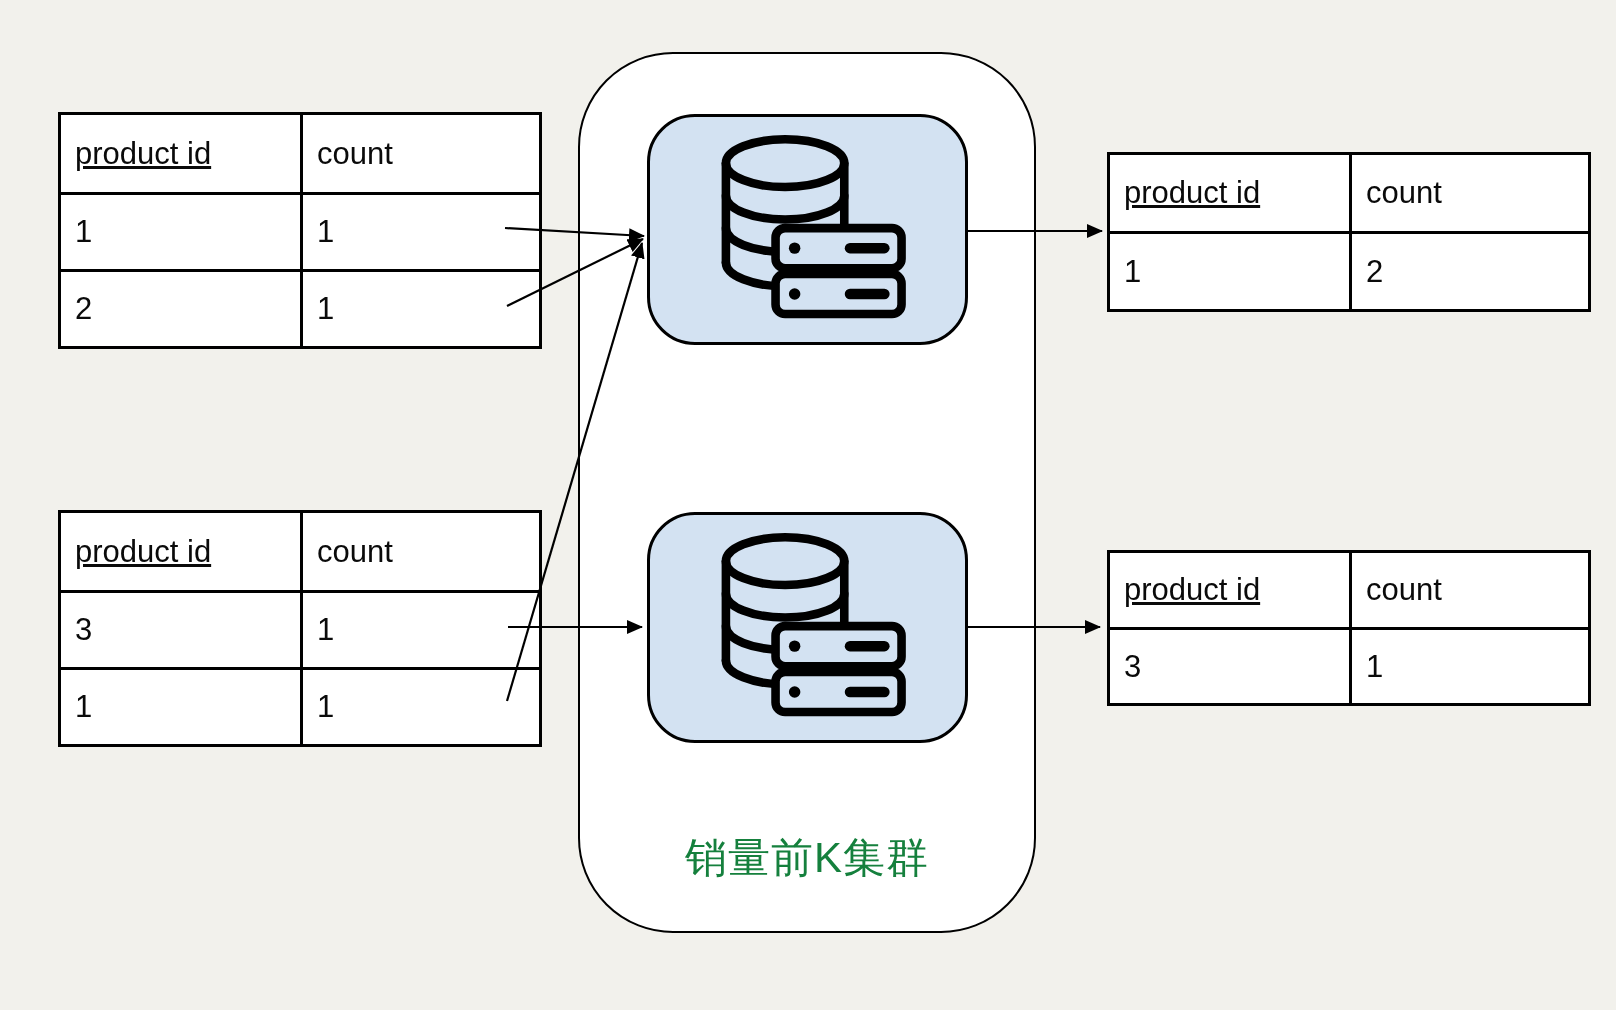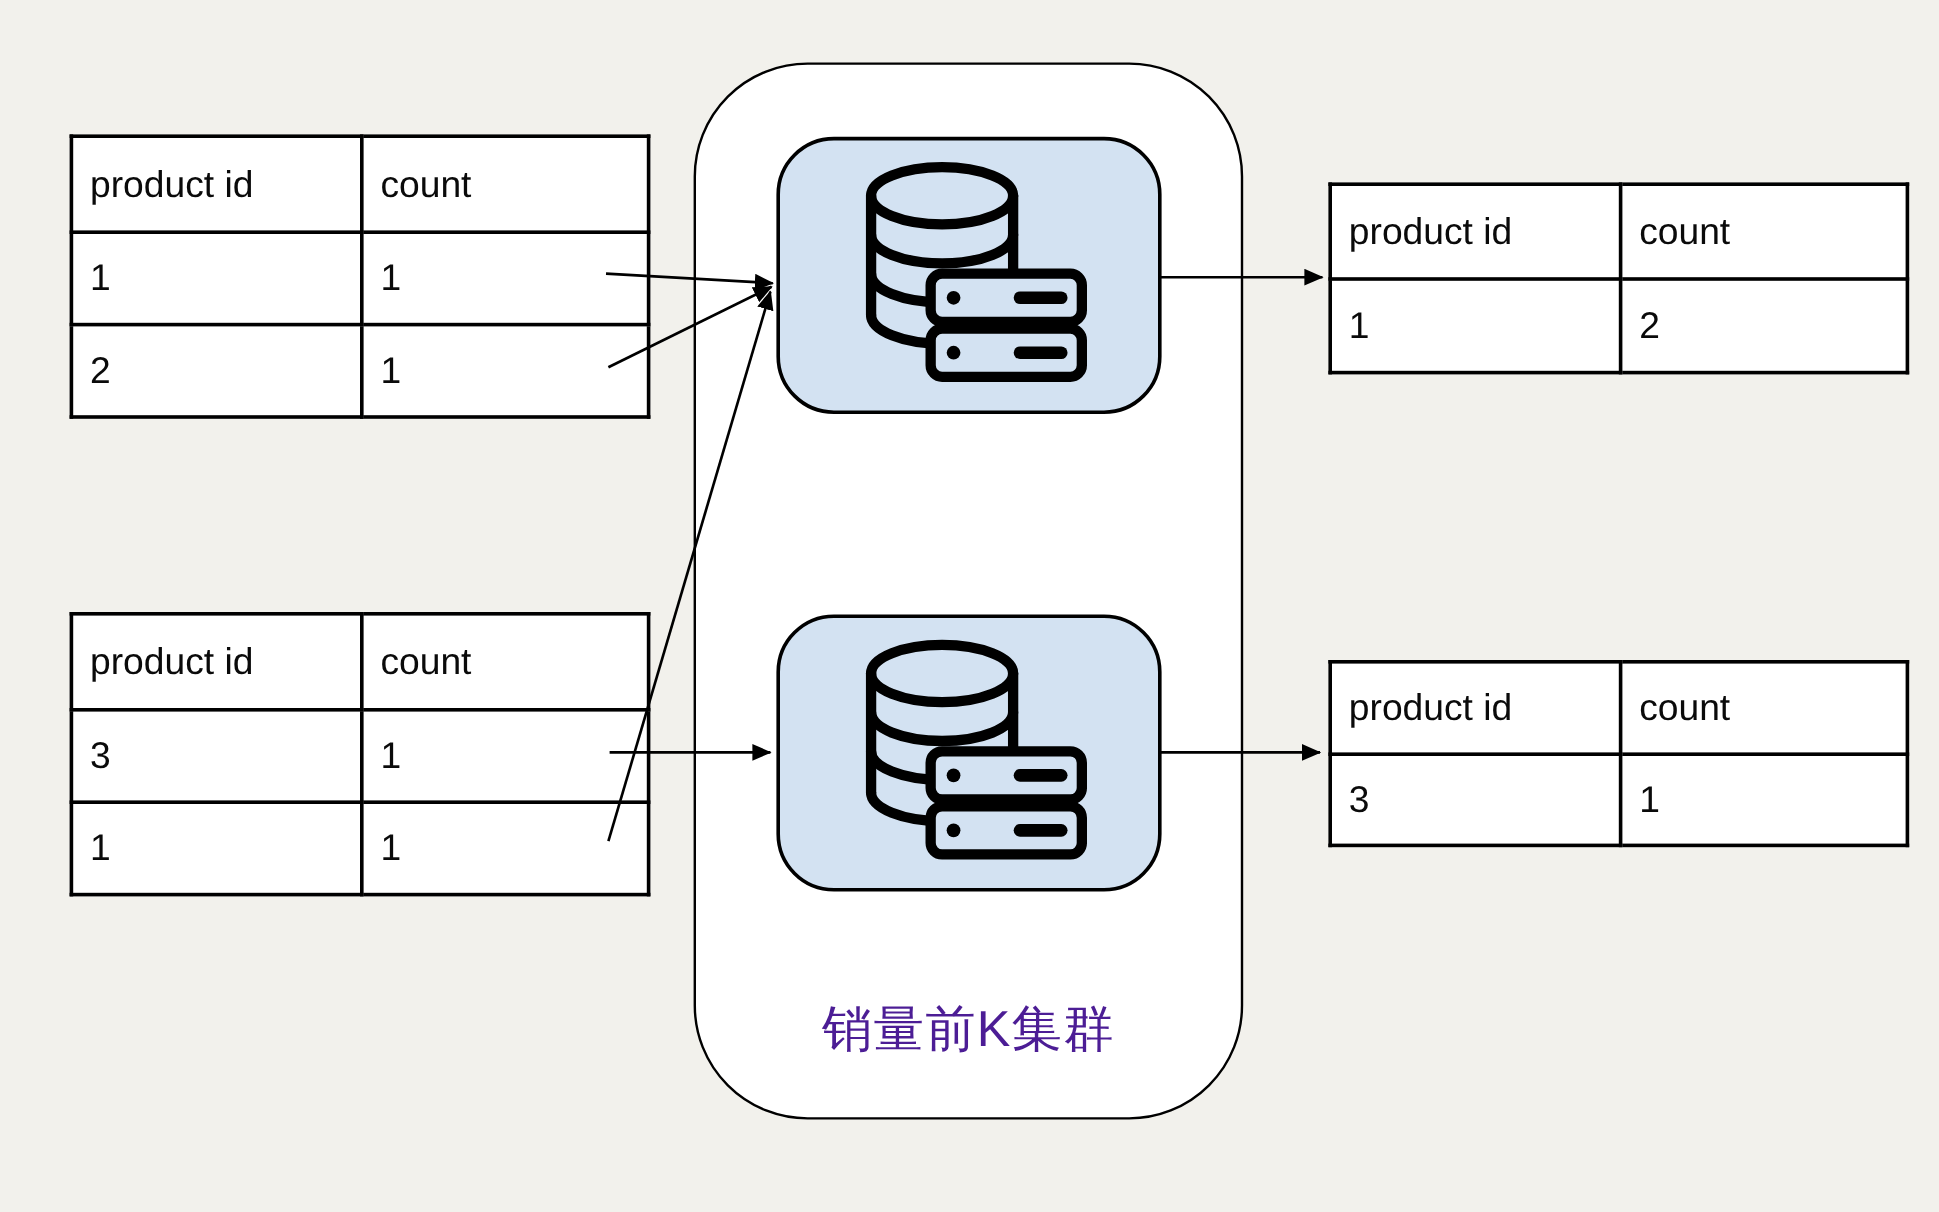--- a/index.html
+++ b/index.html
@@ -15,21 +15,21 @@
     background:var(--background);overflow:hidden;
   }
   
   .cluster{
     position:absolute;left:578px;top:52px;width:458px;height:881px;
     box-sizing:border-box;background:var(--container-fill);
     border:2.5px solid var(--line);border-radius:95px;
   }
   .cluster-label{
     position:absolute;left:578px;top:830px;width:458px;
-    text-align:center;font-size:42px;color:#4c1d95;letter-spacing:1px;
+    text-align:center;font-size:42px;color:#15803d;letter-spacing:1px;
   }
   
   .node{
     position:absolute;left:647px;width:321px;height:231px;
     box-sizing:border-box;background:var(--node-fill);
     border:3px solid var(--line);border-radius:48px;
     display:flex;align-items:center;justify-content:center;
   }
   .node-top{top:114px;}
   .node-bottom{top:512px;}
@@ -41,21 +41,21 @@
   }
   table.dtable td{
     border:3px solid var(--line);background:#ffffff;color:#0a0a0a;
     font-size:31px;font-weight:400;text-align:left;
     padding:0 0 0 14px;vertical-align:middle;overflow:hidden;white-space:nowrap;
   }
   #table-input-top{left:58px;top:112px;}
   #table-input-bottom{left:58px;top:510px;}
   #table-output-top{left:1107px;top:152px;}
   #table-output-bottom{left:1107px;top:550px;}
-  .col-a{width:225px;}
+  .col-a{width:225px;text-decoration:underline;}
   .col-b{width:222px;}
   .rh-80{height:80px;}
   .rh-79{height:79px;}
   .rh-78{height:78px;}
   .rh-77{height:77px;}
   .rh-76{height:76px;}
   
   .edges{
     position:absolute;left:0;top:0;width:1616px;height:1010px;
     pointer-events:none;

